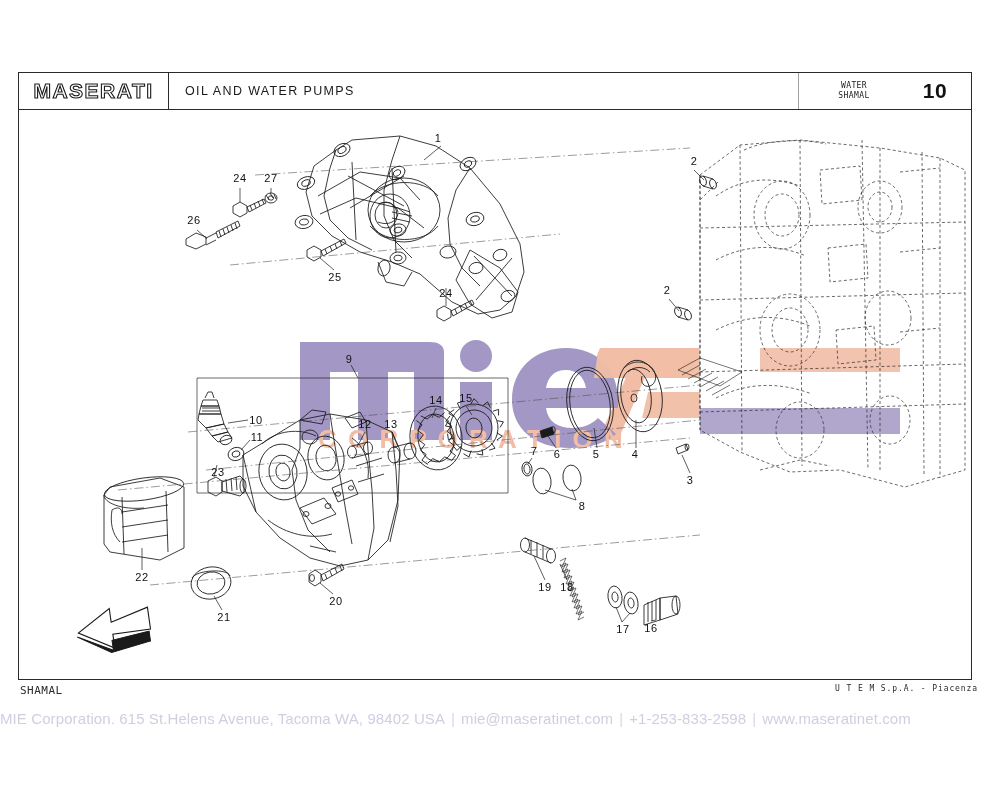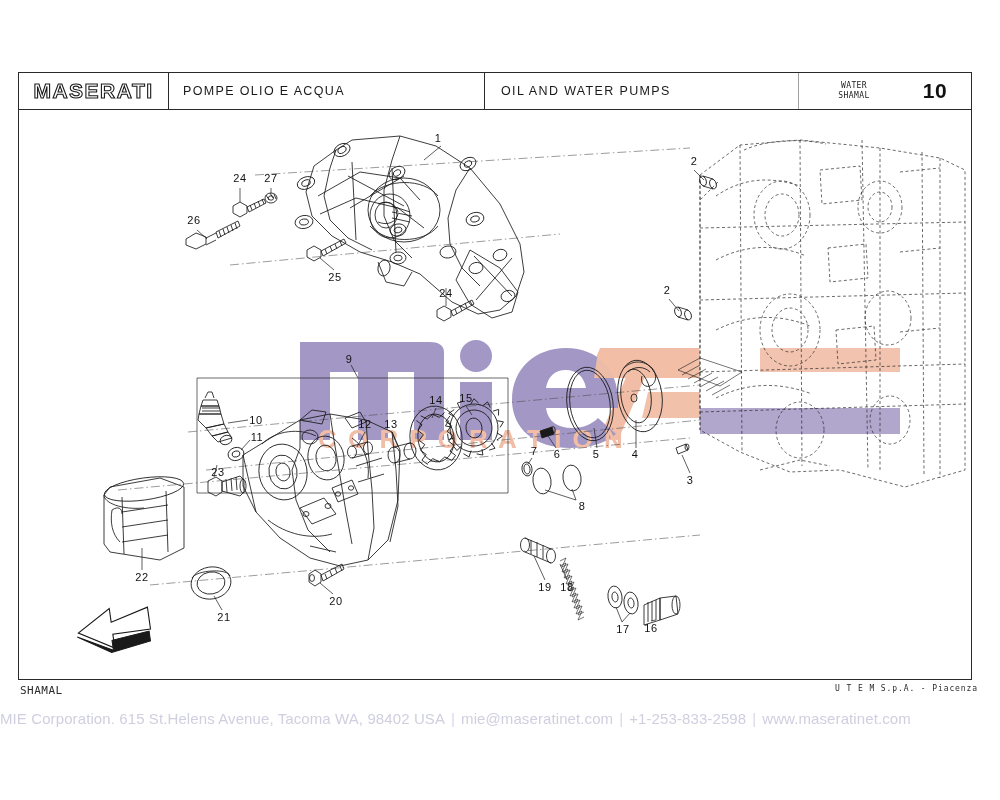--- a/index.html
+++ b/index.html
@@ -540,23 +540,20 @@
     </g>
 
   </svg>
 
   <div class="frame-outer"></div>
 
   <div class="header-band">
     <div class="hdr-cell hdr-logo">
       <span class="logo-text">MASERATI</span>
     </div>
-    <div class="hdr-cell hdr-it">
-      <span class="title-it">POMPE OLIO E ACQUA</span>
-    </div>
     <div class="hdr-cell hdr-en">
       <span class="title-en">OIL AND WATER PUMPS</span>
     </div>
     <div class="hdr-cell hdr-tav">
       <span class="tav-lines">WATER</span>
       <span class="tav-lines">SHAMAL</span>
     </div>
     <div class="hdr-cell hdr-num">
       <span class="draw-number">10</span>
     </div>

